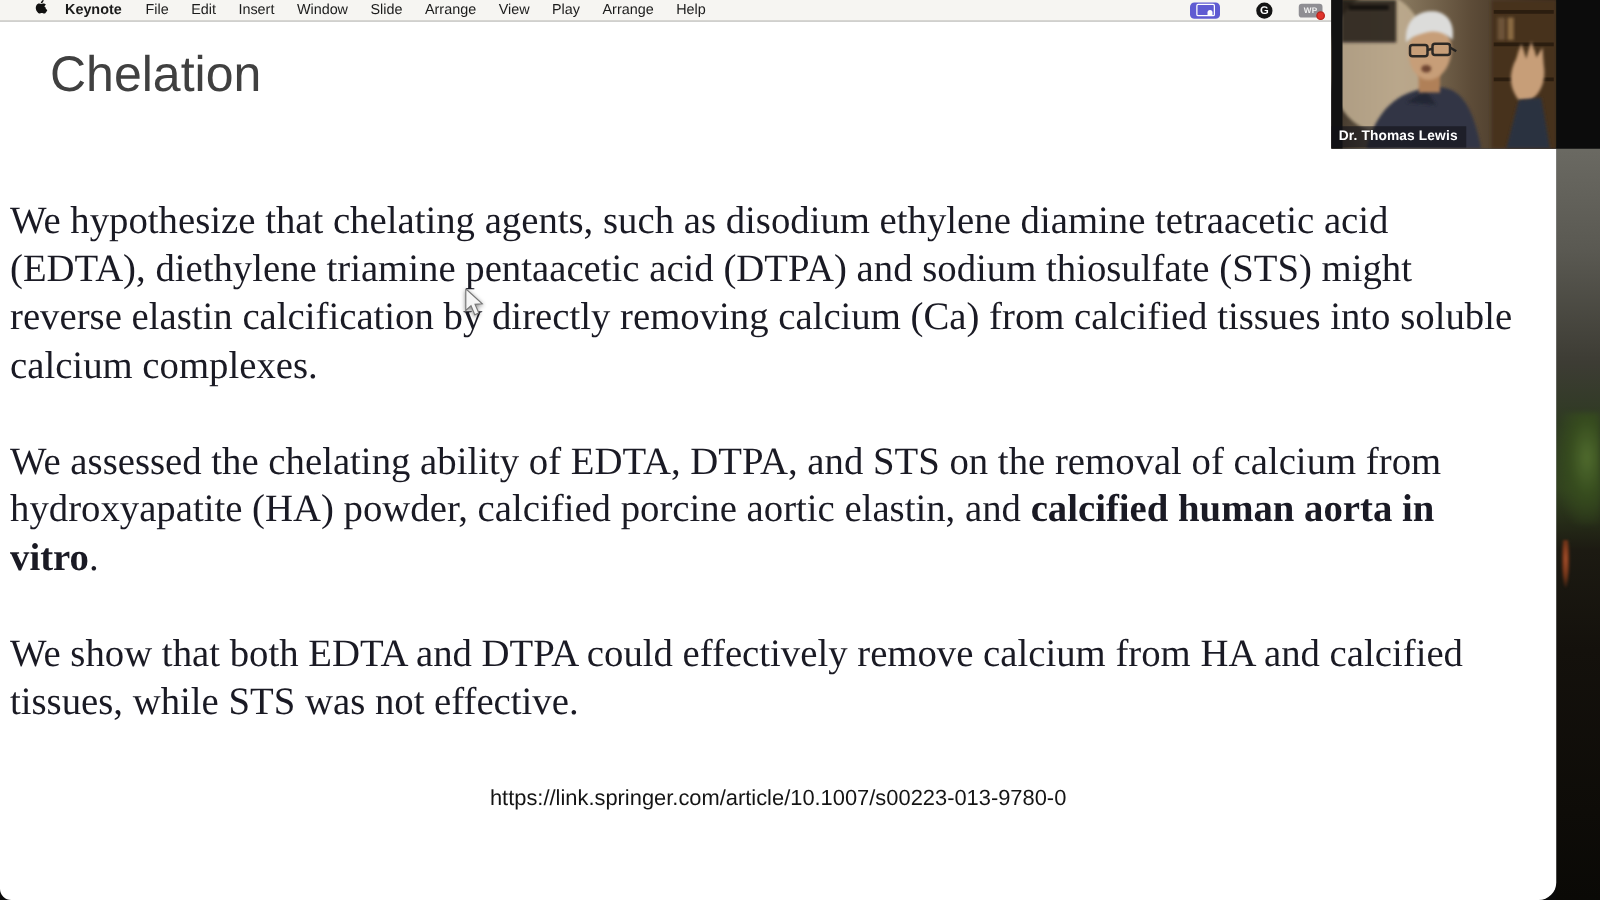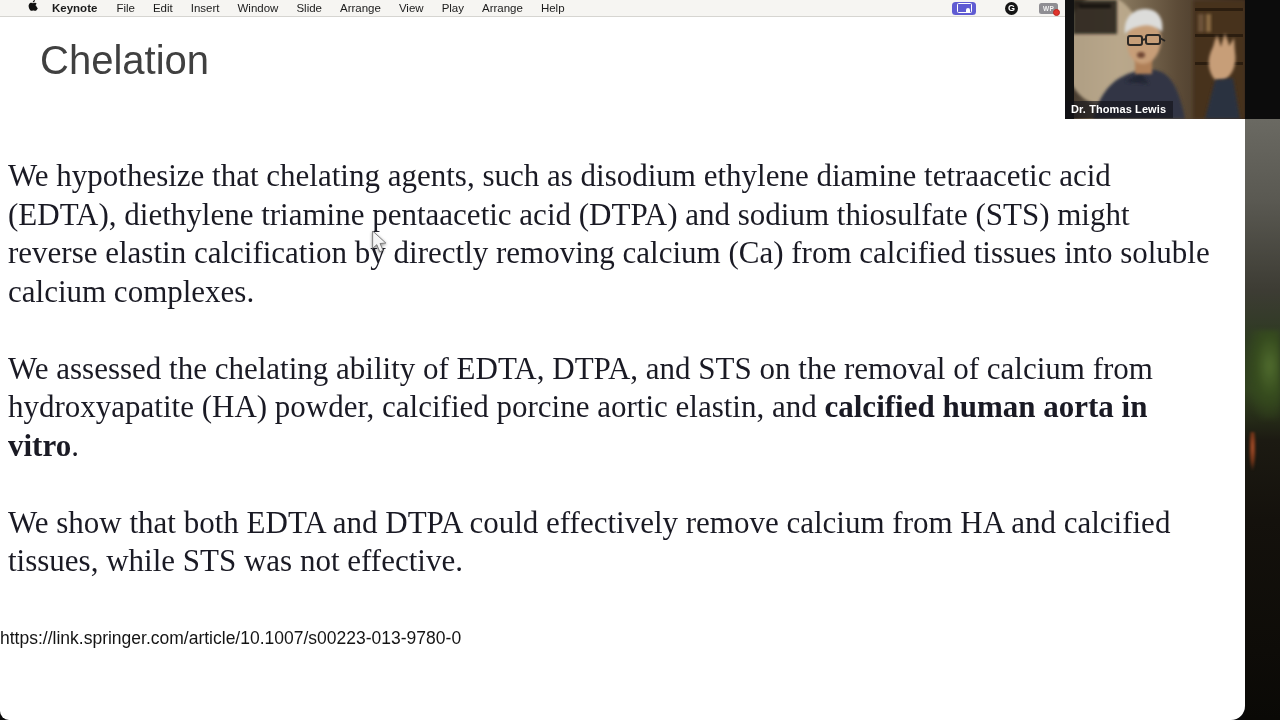--- a/index.html
+++ b/index.html
@@ -83,21 +83,21 @@
     color:#404040;letter-spacing:0;
   }
   .slide-body{
     position:absolute;left:8px;top:140px;width:1204px;
     font-family:"Liberation Serif",serif;font-size:31px;line-height:38.5px;
     color:#1a1a24;
   }
   .slide-body p{margin:0 0 38.5px 0;}
   .slide-body .bold{font-weight:700;}
   .slide-link{
-    position:absolute;left:0;top:611px;width:1245px;
+    position:absolute;left:0;top:611px;width:1245px;text-align:center;
     font-family:"Liberation Sans",sans-serif;font-size:17.5px;color:#141414;
   }
   
   .cursor{position:absolute;left:371px;top:231px;z-index:6;filter:drop-shadow(0 1px 1.5px rgba(0,0,0,.45));}
   
   .webcam{
     position:absolute;left:1065px;top:0;width:216px;height:119px;
     background:#0c0c0c;overflow:hidden;z-index:5;
   }
   .webcam svg{display:block;}

